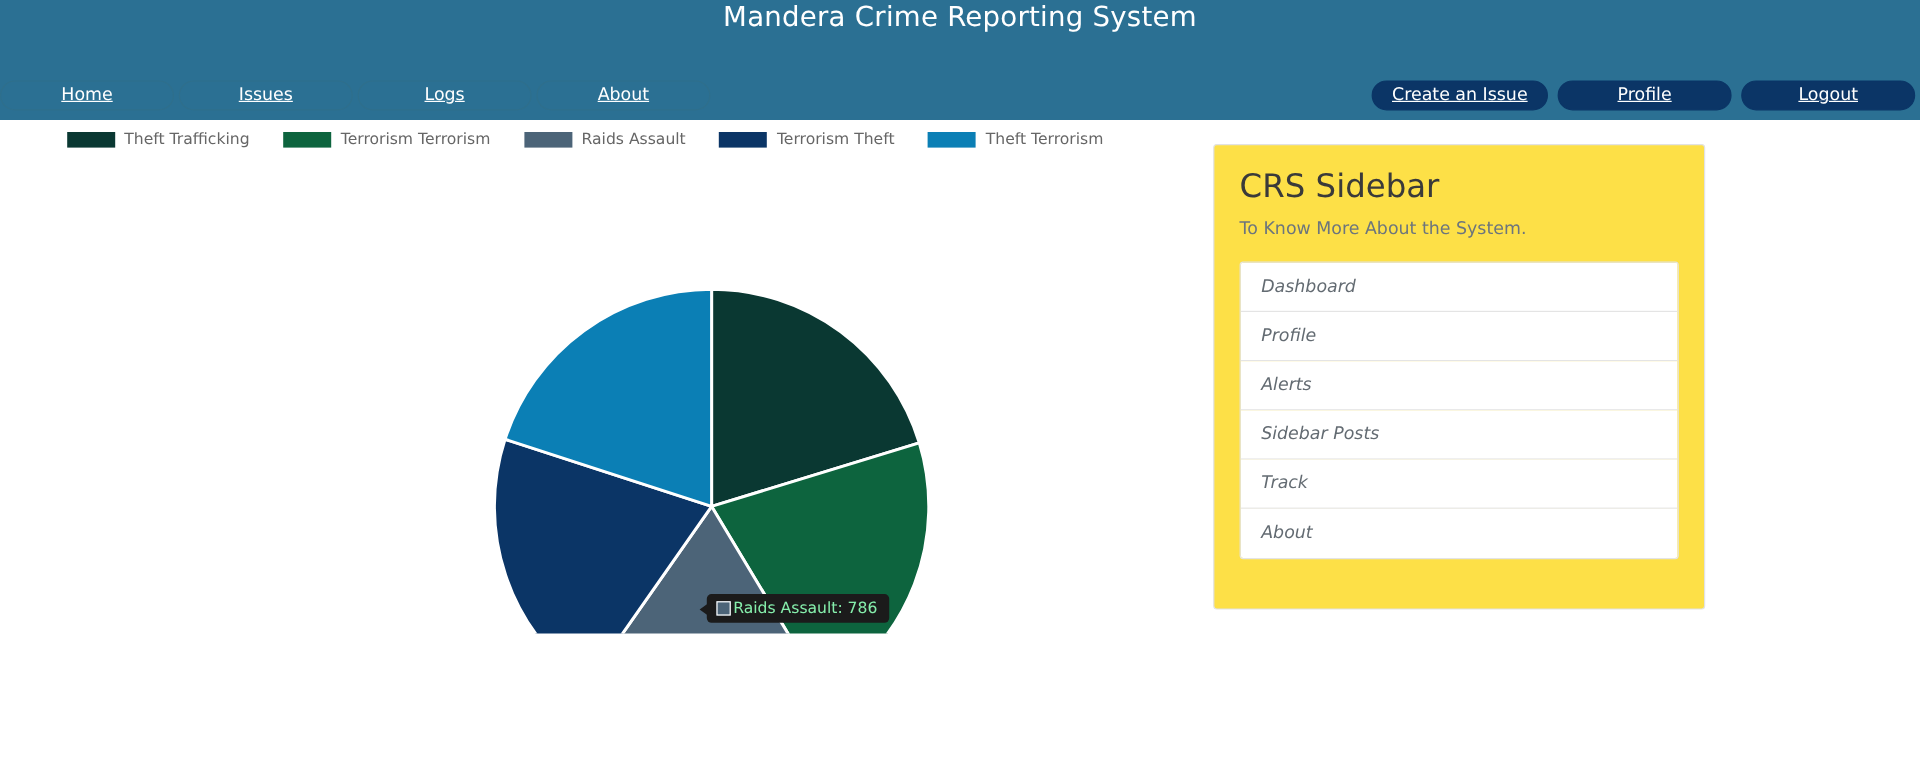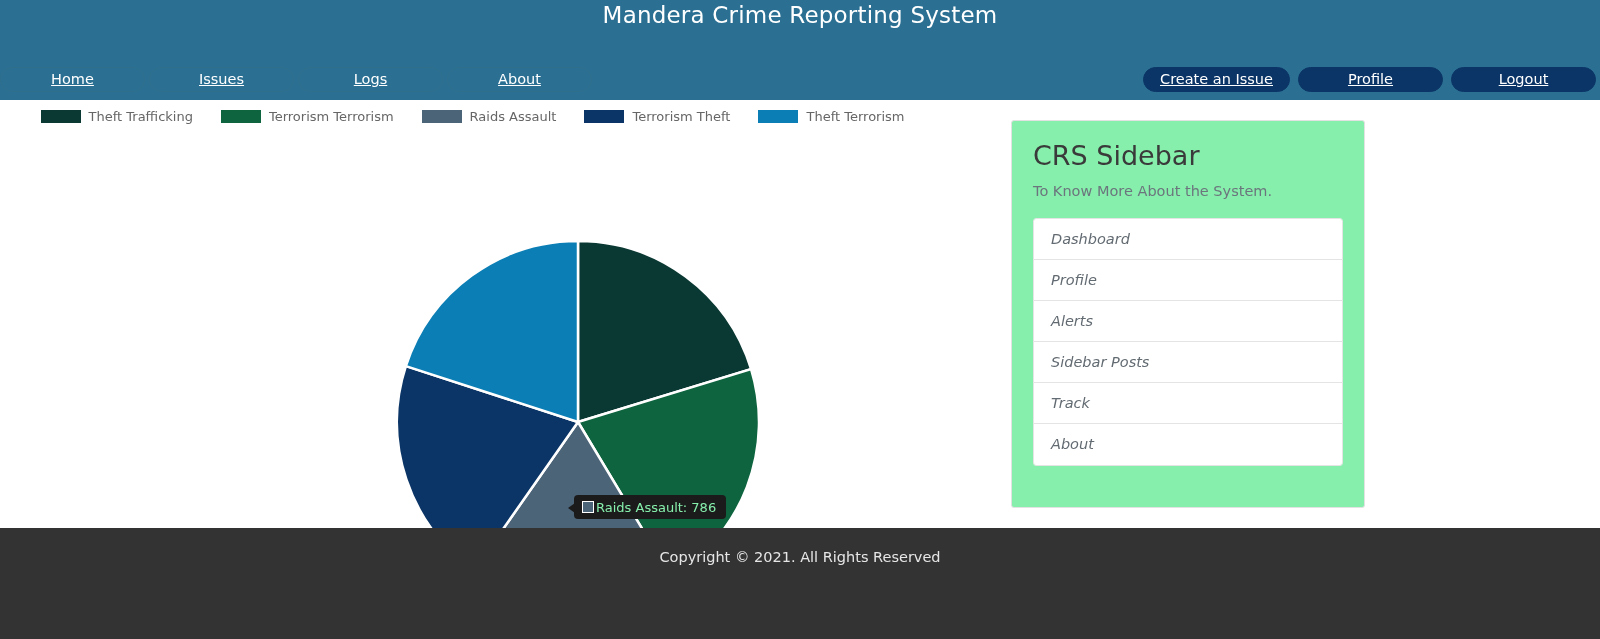--- a/index.html
+++ b/index.html
@@ -58,21 +58,21 @@
   
   .body-area {
     position: absolute; top: 100px; left: 0;
     width: 1600px; height: 428px;
     background: #ffffff;
   }
 
   
   .chart-wrap {
     position: absolute;
-    top: 0; left: 0;
+    top: 0; left: 15px;
     width: 1010px; height: 348px;
   }
   .legend {
     position: absolute;
     top: 10px; left: 0; width: 945px;
     display: flex; justify-content: center; align-items: center;
     gap: 28px;
     font-size: 13px;
     color: #666666;
   }
@@ -112,22 +112,22 @@
     background: #4c6478;
     border: 1.5px solid #ffffff;
     margin-right: 2px;
     flex: none;
   }
 
   
   .card {
     position: absolute;
     top: 20px; left: 1011px;
-    width: 354px; height: 388px;
-    background: #86efac;
+    width: 410px; height: 388px;
+    background: #fde047;
     border: 1px solid #e2e2e2;
     border-radius: 3px;
   }
   .card-title {
     margin: 20px 0 0 21px;
     font-size: 27px;
     font-weight: 400;
     color: #3a3a3a;
     line-height: 1.1;
   }
@@ -242,16 +242,13 @@
         <div class="list-item">Dashboard</div>
         <div class="list-item">Profile</div>
         <div class="list-item">Alerts</div>
         <div class="list-item">Sidebar Posts</div>
         <div class="list-item">Track</div>
         <div class="list-item">About</div>
       </div>
     </div>
   </div>
 
-  <div class="footer" style="background: rgb(51, 51, 51);">
-    <div class="footer-text">Copyright © 2021. All Rights Reserved</div>
-  </div>
 </div>
 
 </body></html>

